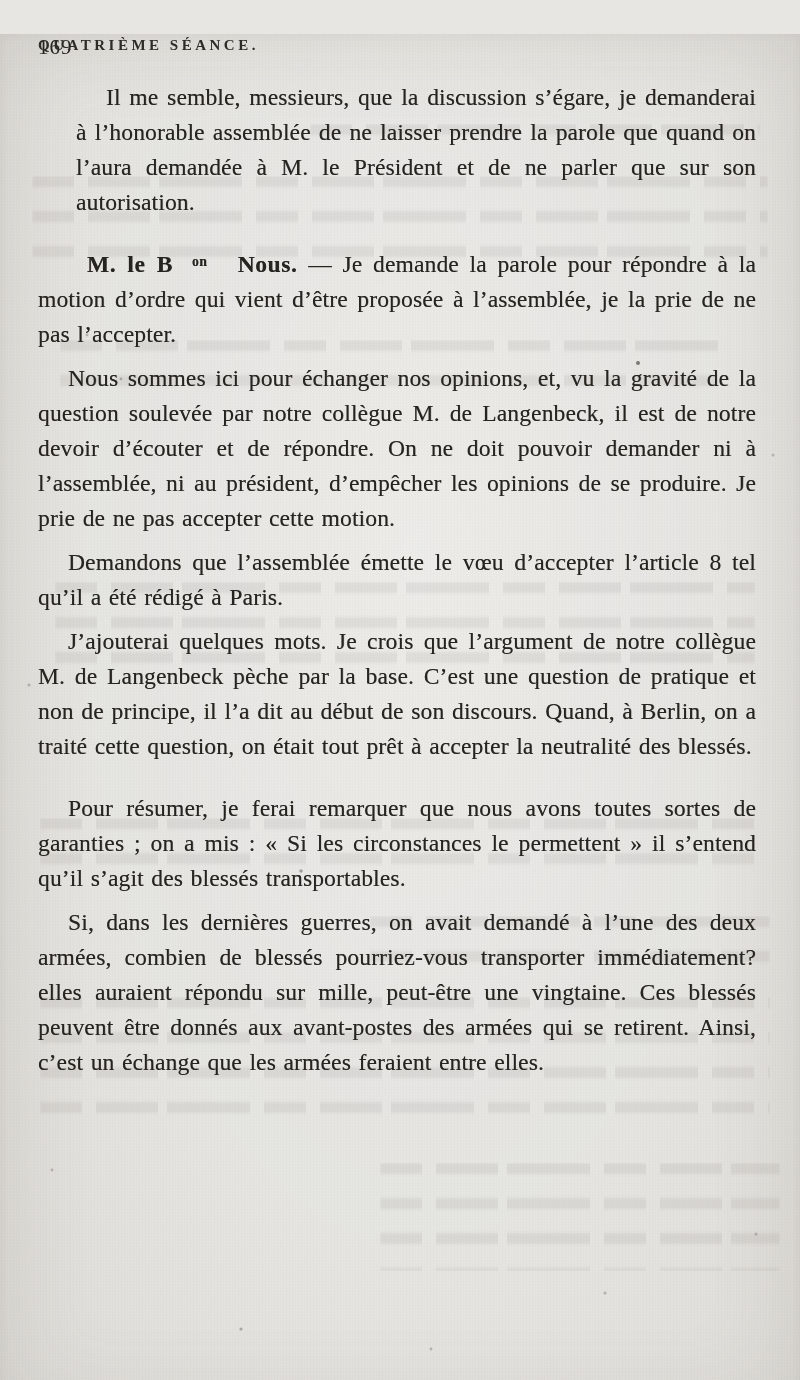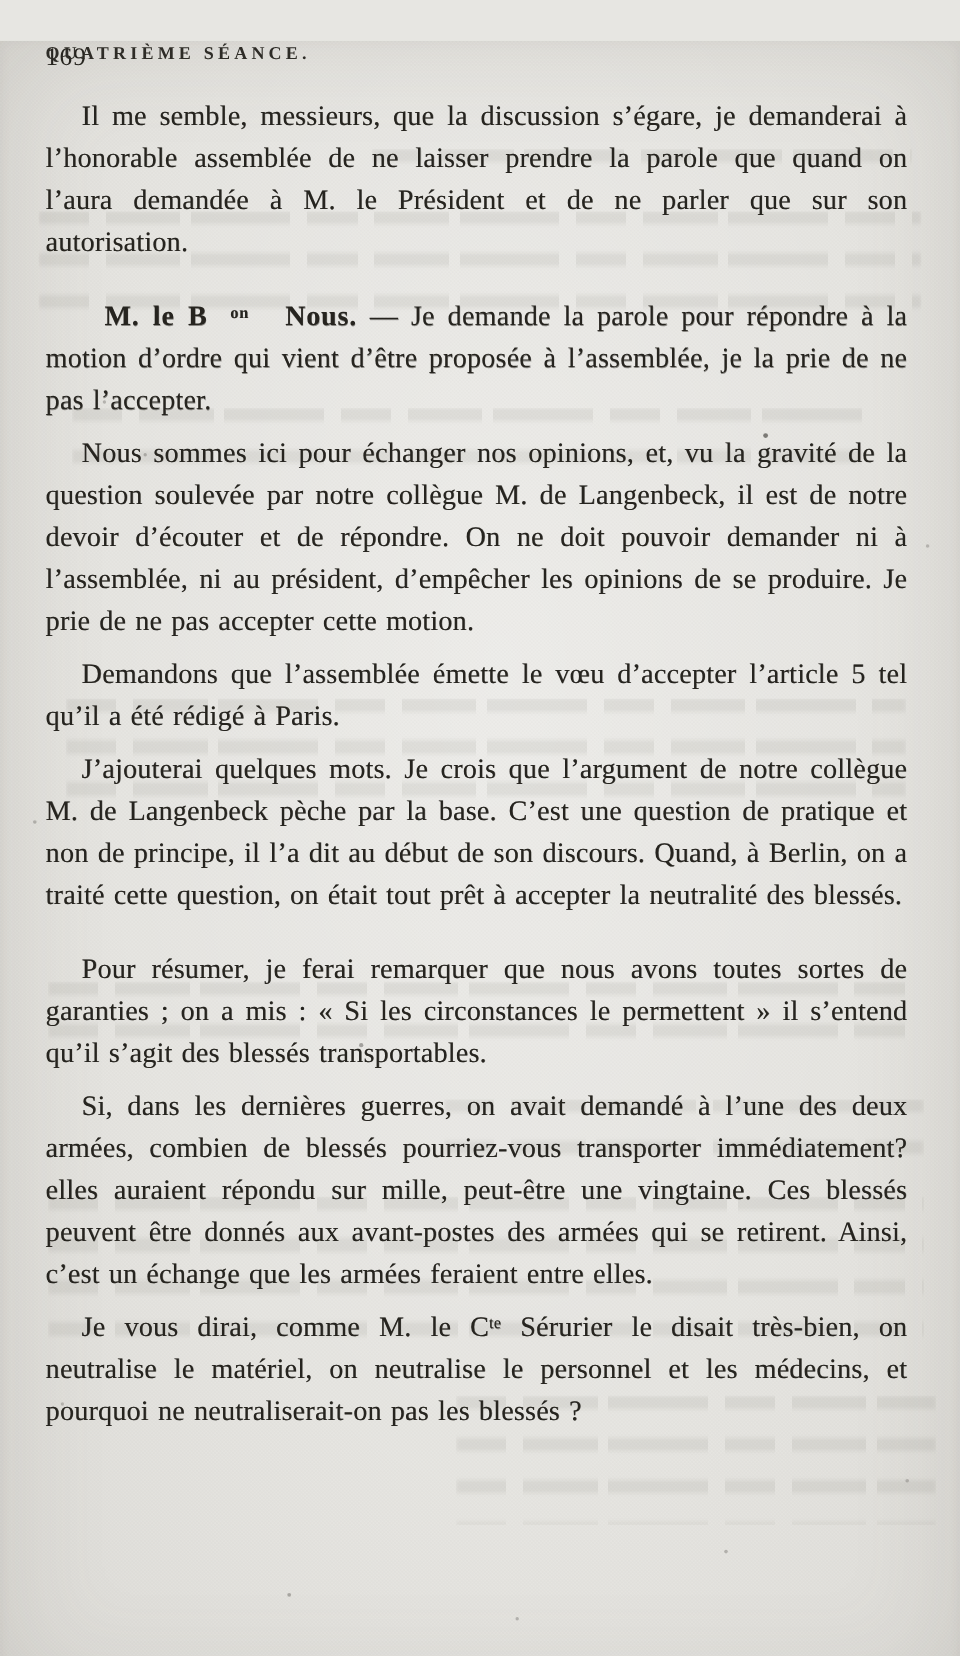--- a/index.html
+++ b/index.html
@@ -68,20 +68,21 @@
   }
   p.para {
     margin: 9px 0 0 0;
     text-indent: 30px;
   }
   p.para.wide {
     margin-top: 27px;
   }
   p.para:first-child {
     margin-top: 0;
+    margin-left: 38px;
   }
   .bold { font-weight: 700; letter-spacing: 0.6px; margin-left: 19px; }
   sup.ord {
     font-size: 0.58em;
     line-height: 0;
     vertical-align: baseline;
     position: relative;
     top: -0.45em;
   }
   
@@ -153,20 +154,19 @@
 
   <header class="running-head">
     <span class="page-number">169</span>
     <span class="running-title">QUATRIÈME SÉANCE.</span>
   </header>
 
   <main class="page-body">
       <p class="para"><span>Il me semble, messieurs, que la discussion s’égare, je demanderai à l’honorable assemblée de ne laisser prendre la parole que quand on l’aura demandée à M. le Président et de ne parler que sur son autorisation.</span></p>
       <p class="para wide"><span class="bold">M. le B</span><sup class="ord bold">on</sup><span class="bold"> Nous.</span><span> — Je demande la parole pour répondre à la motion d’ordre qui vient d’être proposée à l’assemblée, je la prie de ne pas l’accepter.</span></p>
       <p class="para"><span>Nous sommes ici pour échanger nos opinions, et, vu la gravité de la question soulevée par notre collègue M. de Langenbeck, il est de notre devoir d’écouter et de répondre. On ne doit pouvoir demander ni à l’assemblée, ni au président, d’empêcher les opinions de se produire. Je prie de ne pas accepter cette motion.</span></p>
-      <p class="para"><span>Demandons que l’assemblée émette le vœu d’accepter l’article 5 tel qu’il a été rédigé à Paris.</span></p>
+      <p class="para"><span>Demandons que l’assemblée émette le vœu d’accepter l’article 8 tel qu’il a été rédigé à Paris.</span></p>
       <p class="para"><span>J’ajouterai quelques mots. Je crois que l’argument de notre collègue M. de Langenbeck pèche par la base. C’est une question de pratique et non de principe, il l’a dit au début de son discours. Quand, à Berlin, on a traité cette question, on était tout prêt à accepter la neutralité des blessés.</span></p>
       <p class="para wide"><span>Pour résumer, je ferai remarquer que nous avons toutes sortes de garanties ; on a mis : « Si les circonstances le permettent » il s’entend qu’il s’agit des blessés transportables.</span></p>
       <p class="para"><span>Si, dans les dernières guerres, on avait demandé à l’une des deux armées, combien de blessés pourriez-vous transporter immédiatement? elles auraient répondu sur mille, peut-être une vingtaine. Ces blessés peuvent être donnés aux avant-postes des armées qui se retirent. Ainsi, c’est un échange que les armées feraient entre elles.</span></p>
-      <p class="para"><span>Je vous dirai, comme M. le C</span><sup class="ord">te</sup><span> Sérurier le disait très-bien, on neutralise le matériel, on neutralise le personnel et les médecins, et pourquoi ne neutraliserait-on pas les blessés ?</span></p>
     </main>
 
 </div>
 
 </body></html>

